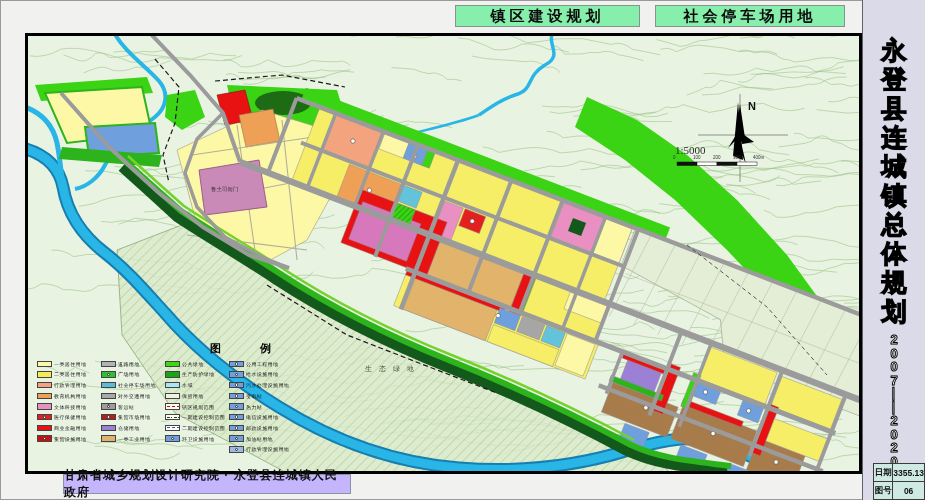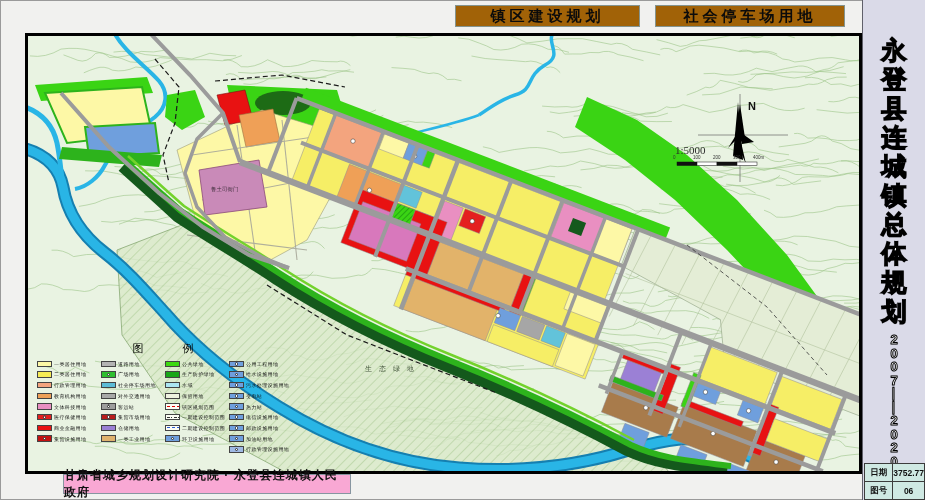--- a/index.html
+++ b/index.html
@@ -1,31 +1,31 @@
 <!DOCTYPE html>
 <html style="--c-bg: #e9f3e2; --c-contour: #9cc487; --c-water: #29b5e6; --c-waterEdge: #157fb0; --c-res1: #fdf8a6; --c-res2: #f6ee66; --c-admin: #f3a47e; --c-edu: #efa057; --c-culture: #e98fc1; --c-magenta: #d878bc; --c-medical: #e41f1f; --c-commercial: #e81212; --c-road: #9b9b9b; --c-parking: #62c3da; --c-transport: #a6a6a6; --c-warehouse: #9b80d5; --c-industry1: #e2b36a; --c-industry2: #a87b4b; --c-utility: #6f9fdd; --c-greenBright: #3ad414; --c-greenMid: #2db31c; --c-greenDark: #14591c; --c-reserved: #e4edd6; --c-historic: #c98ab8; --c-ecoBase: #d9e9c9; --c-ecoHatch: #7fae60;"><head>
 <meta charset="utf-8">
 <style>
   html,body{margin:0;padding:0;}
   body{width:925px;height:500px;position:relative;background:#f1f1ef;
        font-family:"Liberation Sans","DejaVu Sans",sans-serif;overflow:hidden;}
   .page-frame{position:absolute;inset:0;border:1px solid #9a9a9a;box-sizing:border-box;}
   
-  .header-box{position:absolute;top:5px;height:22px;background:#a16207;border:1px solid #84948f;
+  .header-box{position:absolute;top:5px;height:22px;background:#86efac;border:1px solid #84948f;
       box-sizing:border-box;display:flex;align-items:center;justify-content:center;
       font-size:15px;font-weight:bold;color:#0b0b0b;letter-spacing:4px;}
   #header-left{left:455px;width:185px;}
   #header-right{left:655px;width:190px;}
   
   .map-frame{position:absolute;left:25px;top:33px;width:833px;height:437px;
       border:2px solid #000;box-sizing:content-box;background:#e9f3e2;}
   .map-frame svg{display:block;}
   
   .legend{position:absolute;left:10px;top:306px;width:252px;color:#111;}
-  .legend-title{text-align:center;font-size:11px;font-weight:normal;letter-spacing:18px;
+  .legend-title{text-align:right;font-size:11px;font-weight:bold;letter-spacing:18px;
       padding-left:18px;margin-bottom:4px;color:#000;}
   .legend-cols{display:flex;gap:4px;}
   .legend-col{display:flex;flex-direction:column;gap:3.2px;width:60px;}
   .legend-item{display:flex;align-items:center;height:7.5px;}
   .legend-swatch{width:15px;height:6.5px;flex:0 0 15px;margin-right:2px;position:relative;
       border:0.5px solid #444;box-sizing:border-box;display:flex;align-items:center;justify-content:center;}
   .legend-label{font-size:5px;line-height:6px;white-space:nowrap;color:#151515;
       letter-spacing:0.4px;transform-origin:left center;}
   .sym-dot{width:3.5px;height:3.5px;border-radius:50%;background:#fff;border:0.5px solid #333;
       box-sizing:border-box;font-size:2.6px;line-height:2.6px;color:#333;display:flex;
@@ -37,27 +37,27 @@
   .side-title{position:absolute;top:36px;left:0;width:100%;display:flex;flex-direction:column;
       align-items:center;}
   .side-title span{font-size:25px;line-height:29px;font-weight:bold;color:#fff;
       -webkit-text-stroke:1.3px #000;text-shadow:0 0 1px #000;}
   .side-years{position:absolute;top:333px;left:0;width:100%;display:flex;flex-direction:column;
       align-items:center;}
   .side-years span{font-size:13px;line-height:13.5px;font-weight:bold;color:#fff;
       -webkit-text-stroke:0.9px #000;text-shadow:0 0 1px #000;}
   .side-years span.dash{transform:rotate(90deg);}
   
-  .info-table{position:absolute;right:0;bottom:0;width:61px;border-collapse:collapse;}
+  .info-table{position:absolute;right:0;bottom:0;width:52px;border-collapse:collapse;}
   .info-table td{border:1px solid #3c3c3c;background:#cfe9e3;height:17px;text-align:center;
       font-weight:bold;color:#111;padding:0;}
   .info-table td.lbl{width:30px;font-size:8.5px;}
   .info-table td.val{font-size:8.5px;}
   
-  .credit-box{position:absolute;left:63px;top:474px;width:288px;height:20px;background:#f9a8d4;
+  .credit-box{position:absolute;left:63px;top:474px;width:288px;height:20px;background:#c4b5fd;
       border:1px solid #8795a0;box-sizing:border-box;display:flex;align-items:center;
       justify-content:center;font-size:12px;font-weight:bold;color:#111;letter-spacing:1px;}
 </style>
 </head>
 <body>
 
 <div class="page-frame"></div>
 
 <div class="header-box" id="header-left">
   <span>镇区建设规划</span>
@@ -640,21 +640,21 @@
       <span class="dash">—</span>
       <span>2</span>
       <span>0</span>
       <span>2</span>
       <span>0</span>
     </div>
   <table class="info-table">
     <tbody>
         <tr>
       <td class="lbl">日期</td>
-      <td class="val">3752.77</td>
+      <td class="val">3355.13</td>
     </tr>
     <tr>
       <td class="lbl">图号</td>
       <td class="val">06</td>
     </tr>
   </tbody>
     </table>
 </div>
 
 <div class="credit-box">

